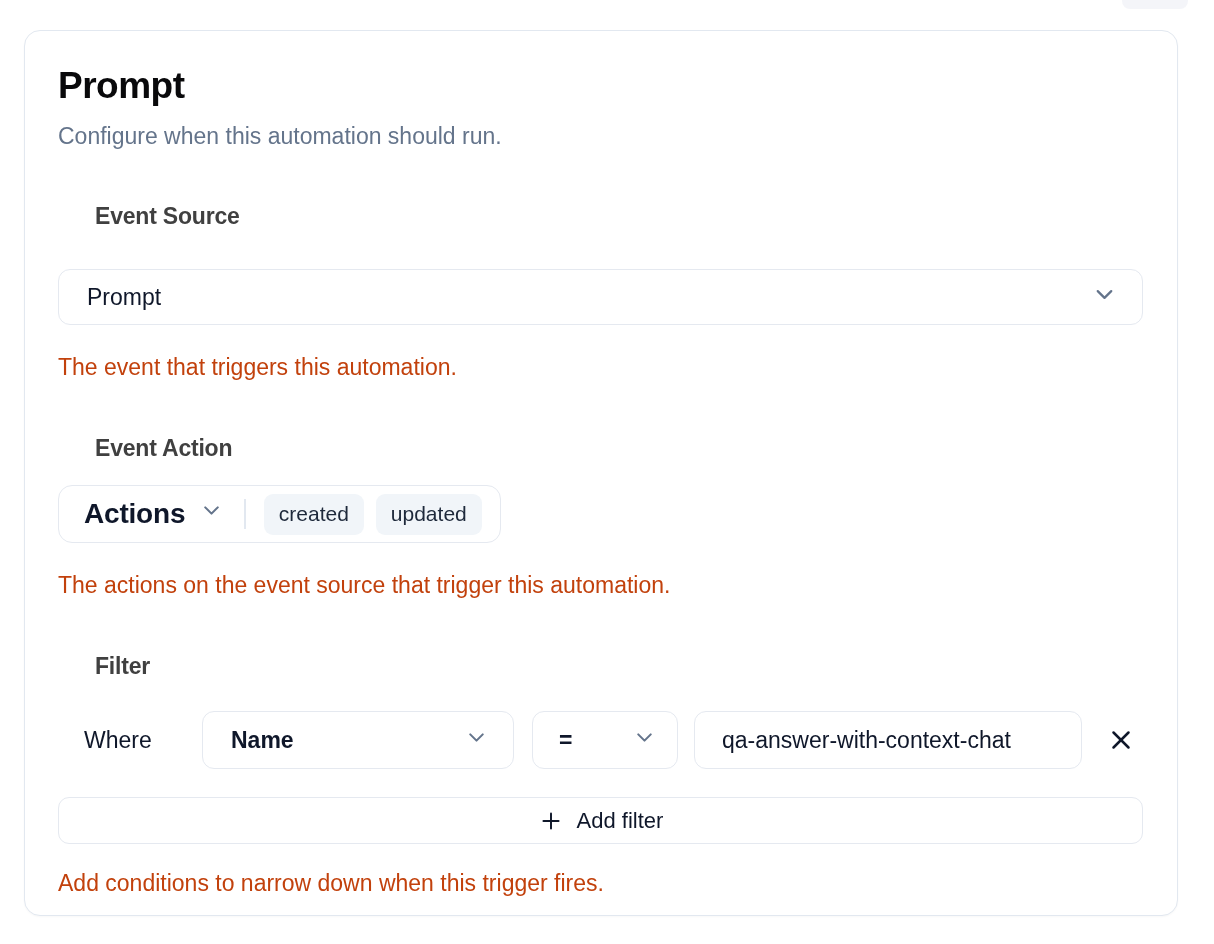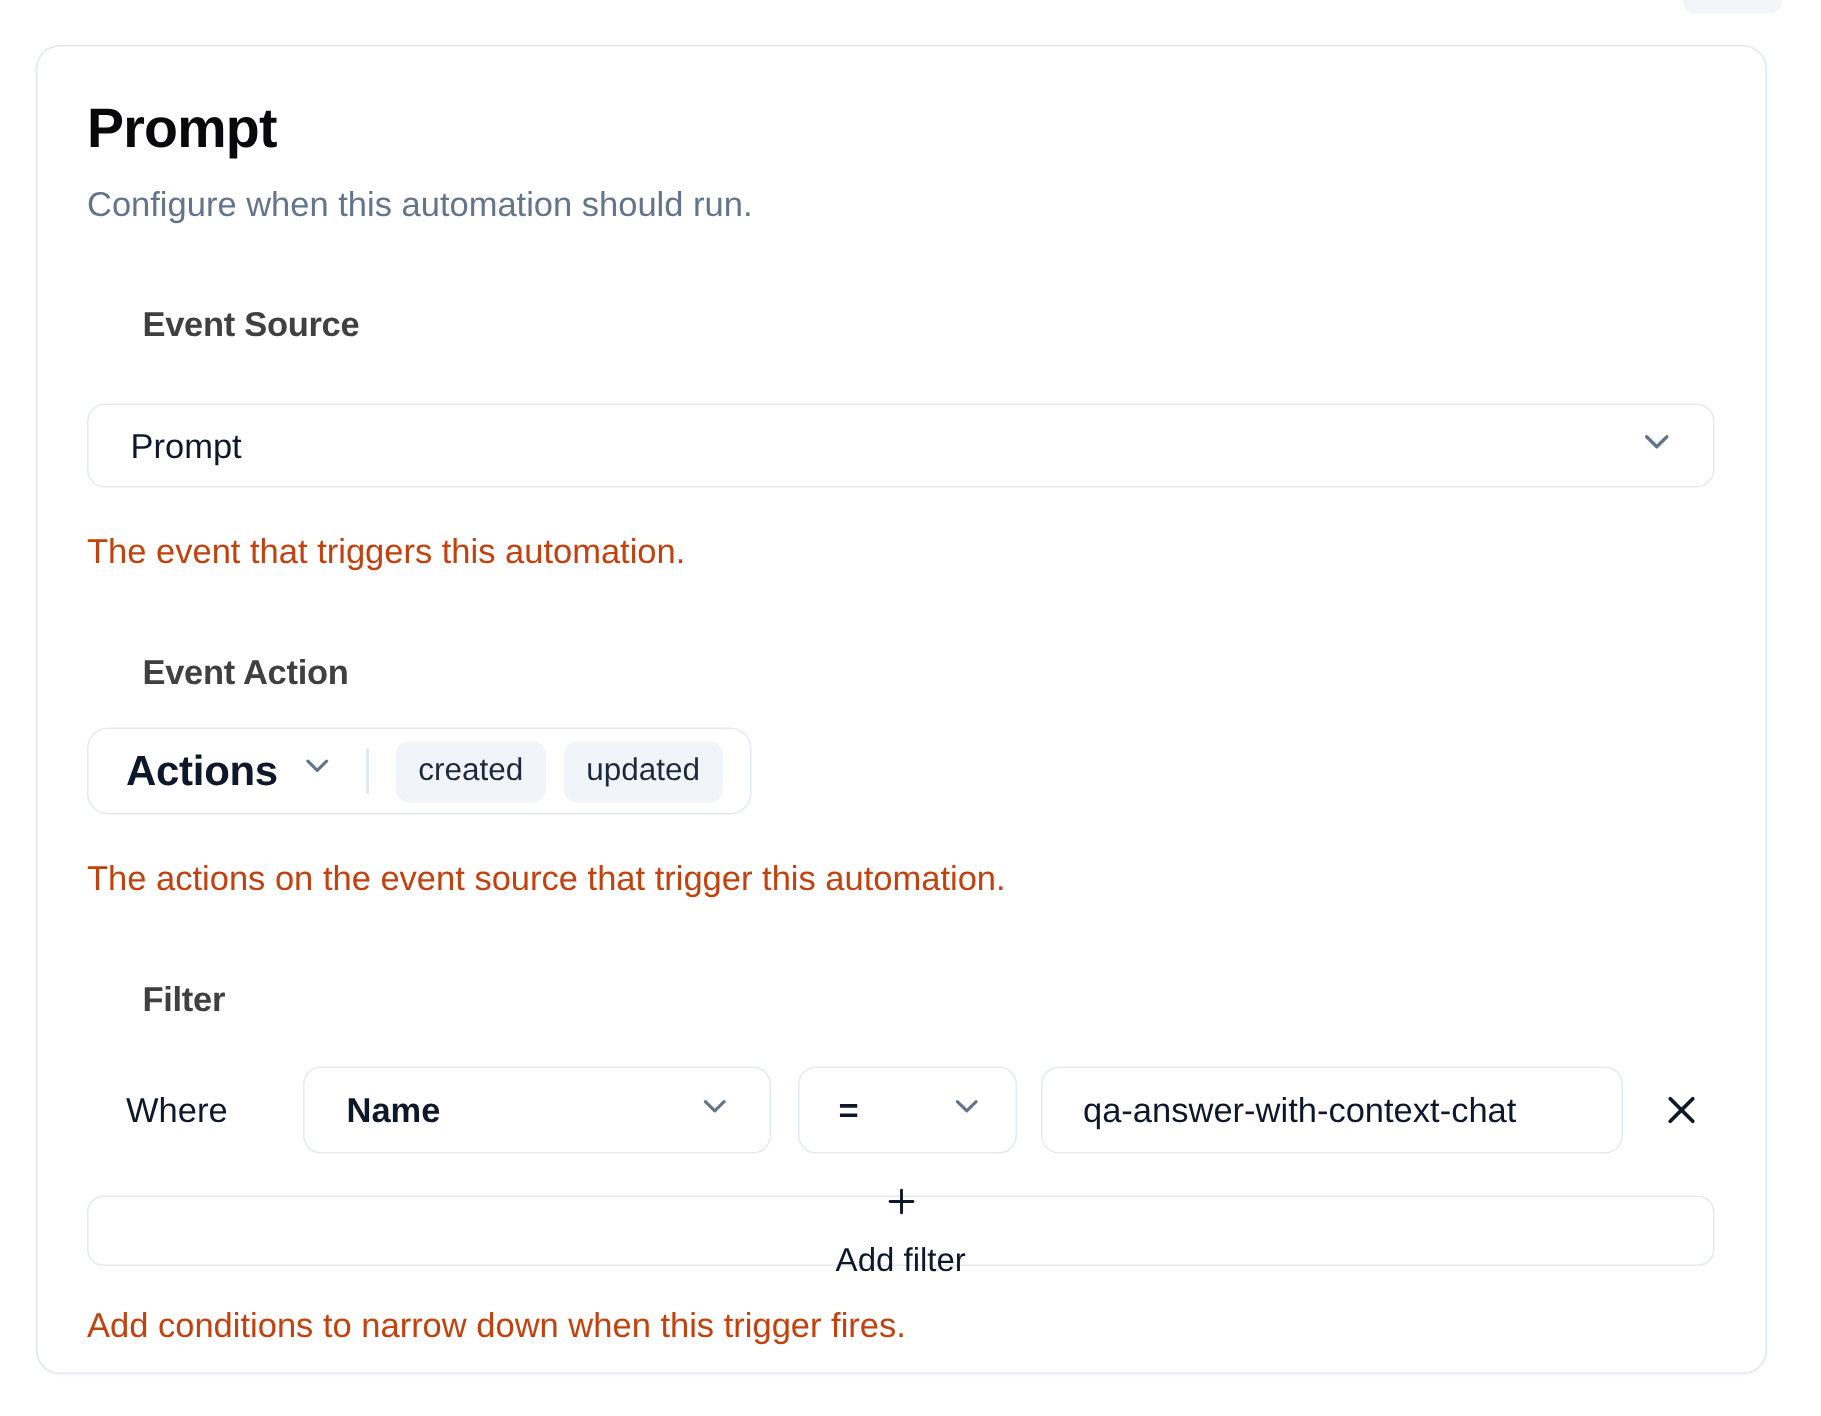--- a/index.html
+++ b/index.html
@@ -178,21 +178,20 @@
     justify-content: center;
     gap: 13px;
     background: #ffffff;
     border: 1.5px solid #e5e9f0;
     border-radius: 11px;
     font-family: inherit;
     font-size: 22px;
     font-weight: 500;
     color: #0f172a;
     cursor: pointer;
-    flex-direction: column;
   }
   .helper-tight { margin-top: 25px; }
 </style>
 </head>
 <body>
 
 <div class="ghost-top"></div>
 
 <div class="card">
 

